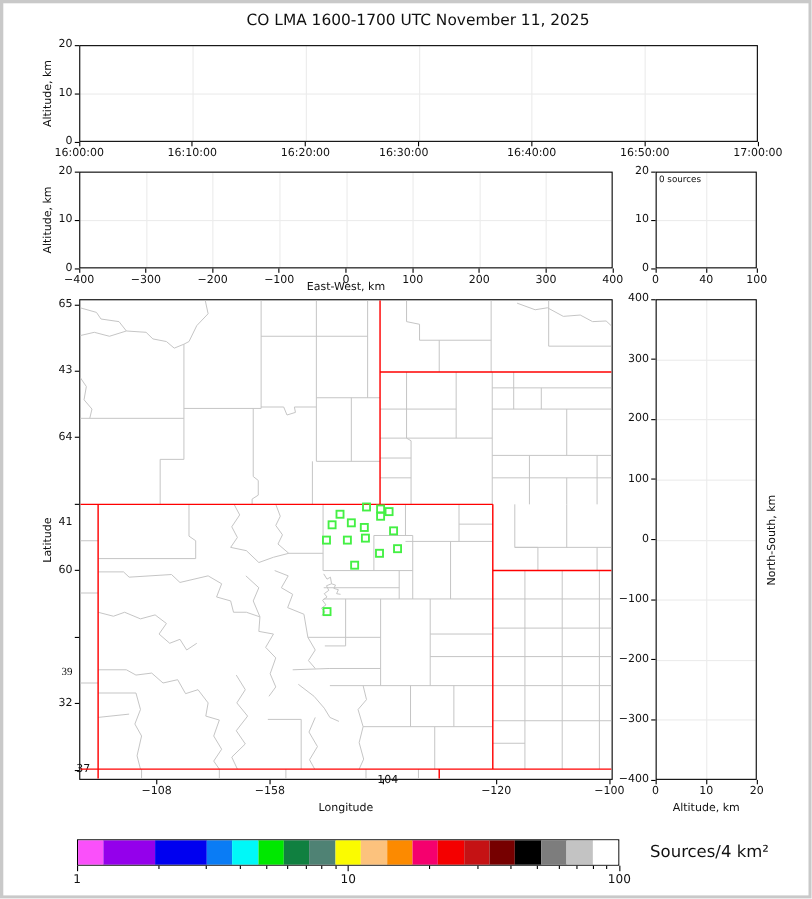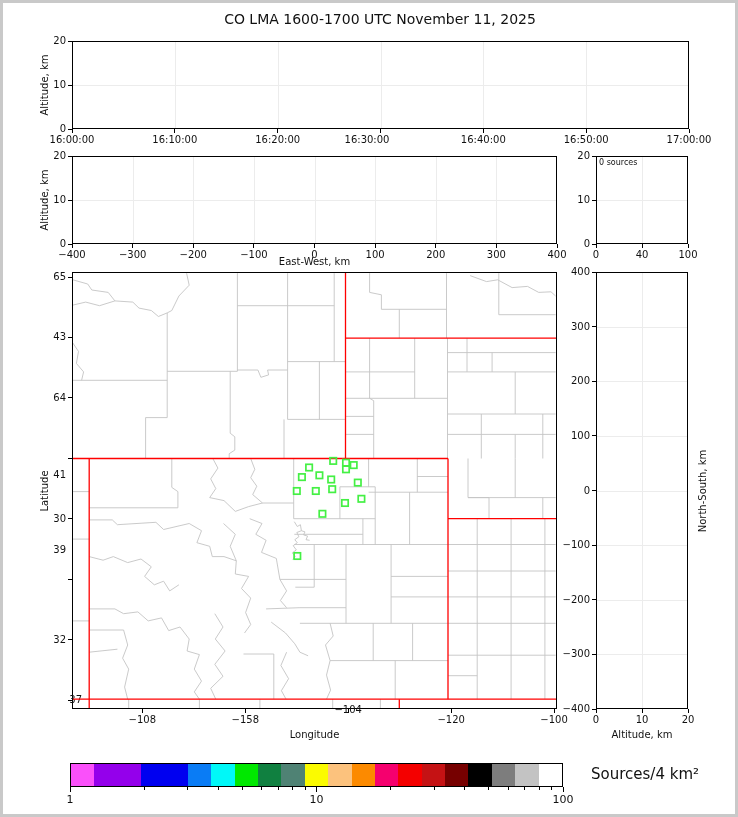--- a/index.html
+++ b/index.html
@@ -116,23 +116,23 @@
     <div class="xlab" style="left: 520.067px; width: 68px; top: 714px;">−100</div>
     <div style="position: absolute; left: 68px; top: 276.517px; width: 4px; height: 1px; background: rgb(0, 0, 0);"></div>
     <div class="ylab" style="left: 30px; width: 36px; top: 271.017px;">65</div>
     <div style="position: absolute; left: 68px; top: 336.959px; width: 4px; height: 1px; background: rgb(0, 0, 0);"></div>
     <div class="ylab" style="left: 30px; width: 36px; top: 331.459px;">43</div>
     <div style="position: absolute; left: 68px; top: 397.402px; width: 4px; height: 1px; background: rgb(0, 0, 0);"></div>
     <div class="ylab" style="left: 30px; width: 36px; top: 391.902px;">64</div>
     <div style="position: absolute; left: 68px; top: 457.845px; width: 4px; height: 1px; background: rgb(0, 0, 0);"></div>
     <div class="ylab" style="left: 30px; width: 36px; top: 452.345px; margin-top: 17px;">41</div>
     <div style="position: absolute; left: 68px; top: 518.287px; width: 4px; height: 1px; background: rgb(0, 0, 0);"></div>
-    <div class="ylab" style="left: 30px; width: 36px; top: 512.787px;">30</div>
+    <div class="ylab" style="left: 30px; width: 36px; top: 512.787px;">60</div>
     <div style="position: absolute; left: 68px; top: 578.73px; width: 4px; height: 1px; background: rgb(0, 0, 0);"></div>
-    <div class="ylab" style="left: 30px; width: 36px; top: 544px;">39</div>
+    <div class="ylab" style="left: 30px; width: 36px; top: 606px; font-family: Liberation Serif, serif;">39</div>
     <div style="position: absolute; left: 68px; top: 639.172px; width: 4px; height: 1px; background: rgb(0, 0, 0);"></div>
     <div class="ylab" style="left: 30px; width: 36px; top: 633.672px;">32</div>
     <div style="position: absolute; left: 68px; top: 699.615px; width: 4px; height: 1px; background: rgb(0, 0, 0);"></div>
     <div class="ylab" style="left: 46px; width: 36px; top: 694.115px;">37</div>
     <div class="axlab ctr" style="left: 314.5px; top: 729px;">Longitude</div>
     <div class="axlab rot" style="left: 44px; top: 490.5px;">Latitude</div>
     <div style="position: absolute; left: 642px; top: 273px; width: 1px; height: 435px; background: rgb(236, 236, 236);"></div>
     <div style="position: absolute; left: 597px; top: 326.625px; width: 90px; height: 1px; background: rgb(236, 236, 236);"></div>
     <div style="position: absolute; left: 597px; top: 381.25px; width: 90px; height: 1px; background: rgb(236, 236, 236);"></div>
     <div style="position: absolute; left: 597px; top: 435.875px; width: 90px; height: 1px; background: rgb(236, 236, 236);"></div>

